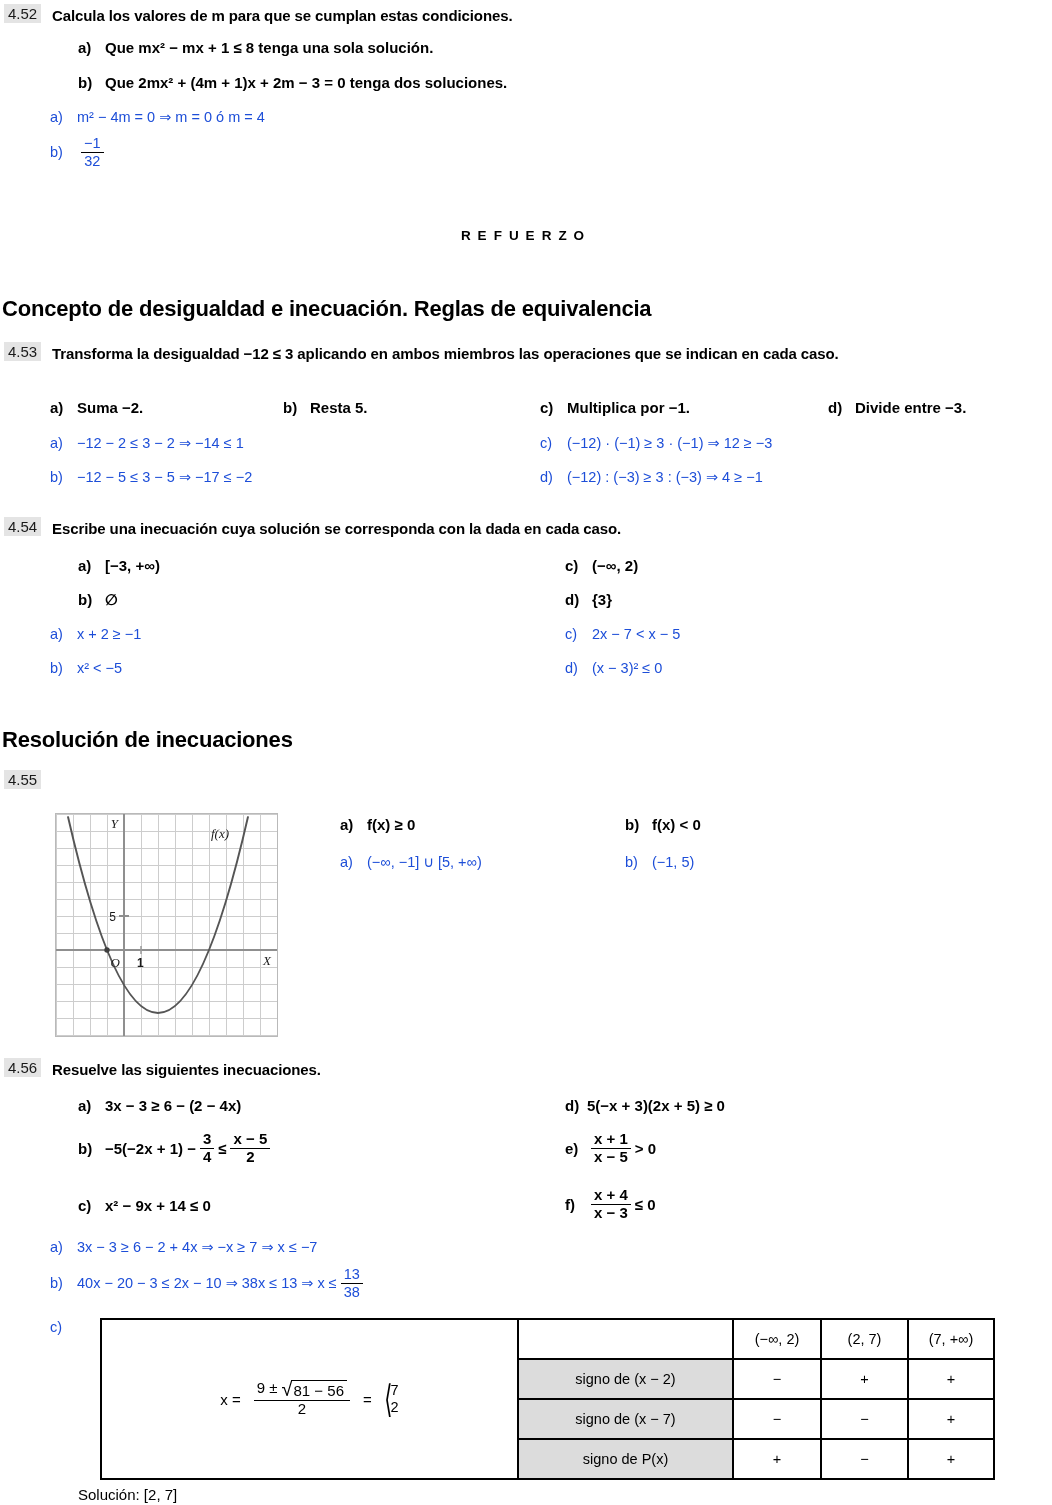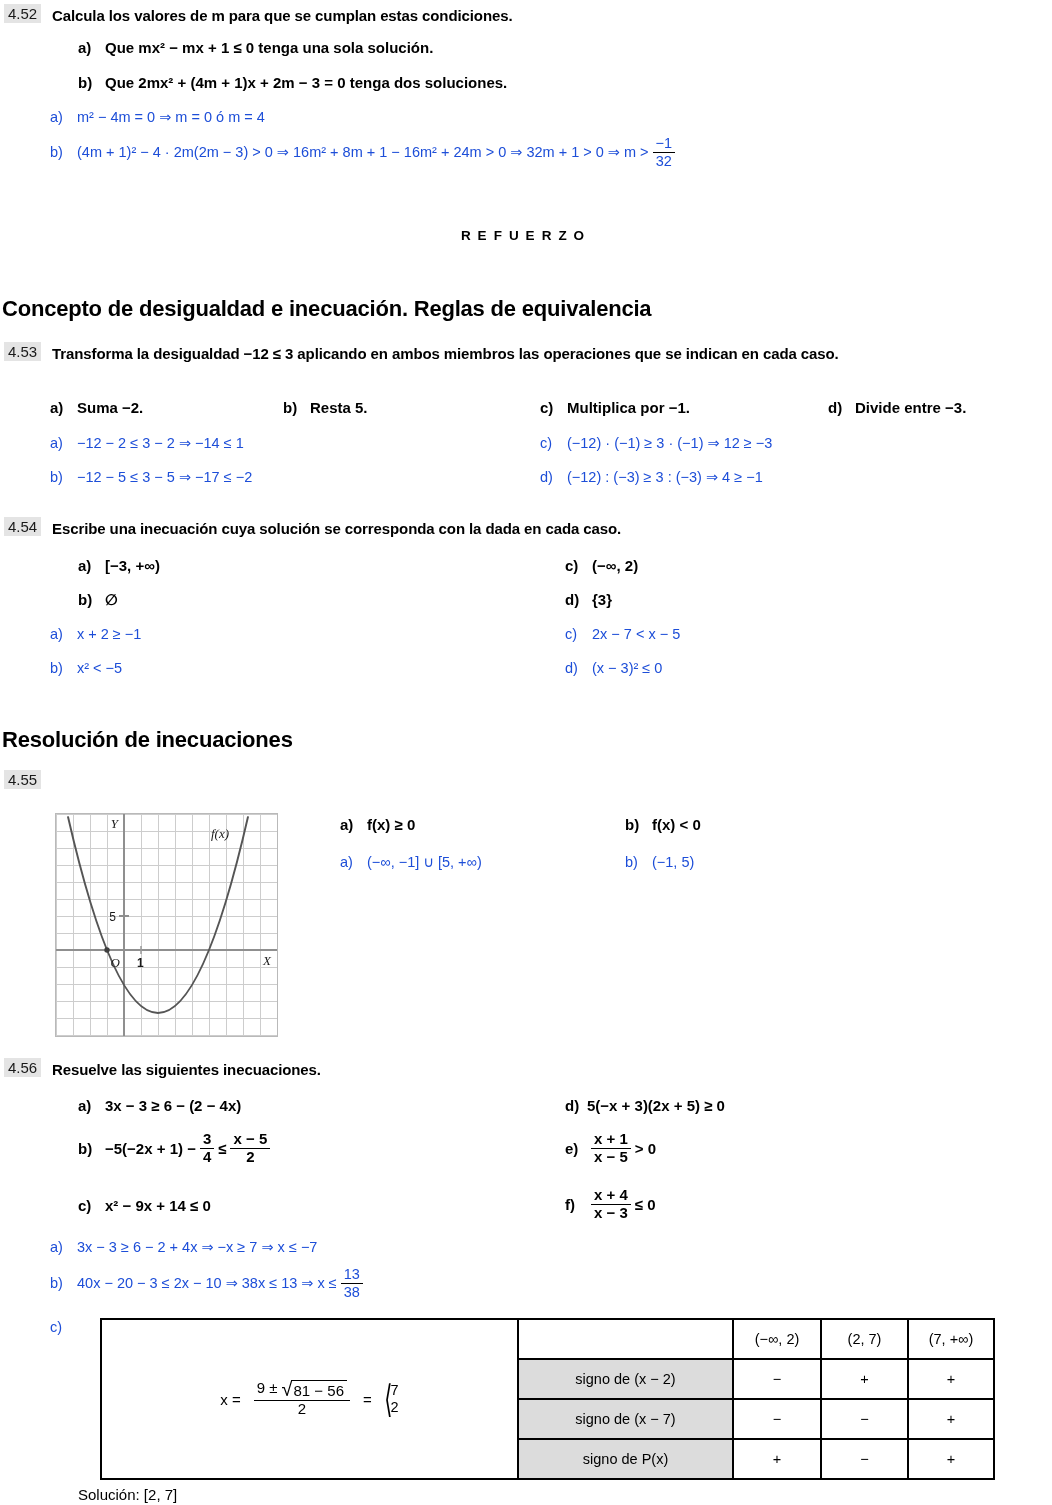--- a/index.html
+++ b/index.html
@@ -47,31 +47,30 @@
 </style>
 </head>
 <body>
 
 <div class="page">
 
   <span class="abs badge" style="left:4px;top:4px">4.52</span>
   <div class="abs stmt" style="left:52px;top:5px">Calcula los valores de m para que se cumplan estas condiciones.</div>
 
   <div class="abs opt" style="left:78px;top:39px">
-    <span class="lab">a)</span><span>Que mx² − mx + 1 ≤ 0 tenga una sola solución.</span>
+    <span class="lab">a)</span><span>Que mx² − mx + 1 ≤ 8 tenga una sola solución.</span>
   </div>
   <div class="abs opt" style="left:78px;top:74px">
     <span class="lab">b)</span><span>Que 2mx² + (4m + 1)x + 2m − 3 = 0 tenga dos soluciones.</span>
   </div>
   <div class="abs ans" style="left:50px;top:109px">
     <span class="lab">a)</span><span>m² − 4m = 0 ⇒ m = 0 ó m = 4</span>
   </div>
   <div class="abs ans vrow" style="left:50px;top:133px;height:38px">
     <span class="lab">b)</span>
-      <span>(4m + 1)² − 4 · 2m(2m − 3) &gt; 0 ⇒ 16m² + 8m + 1 − 16m² + 24m &gt; 0 ⇒ 32m + 1 &gt; 0 ⇒ m &gt;</span>
     <span class="frac">
         <span class="fnum">−1</span>
         <span>32</span>
       </span>
   </div>
 
   <div class="abs refuerzo" style="left:0;top:228px">REFUERZO</div>
 
   <div class="abs h1" style="left:2px;top:296px">Concepto de desigualdad e inecuación. Reglas de equivalencia</div>
 

